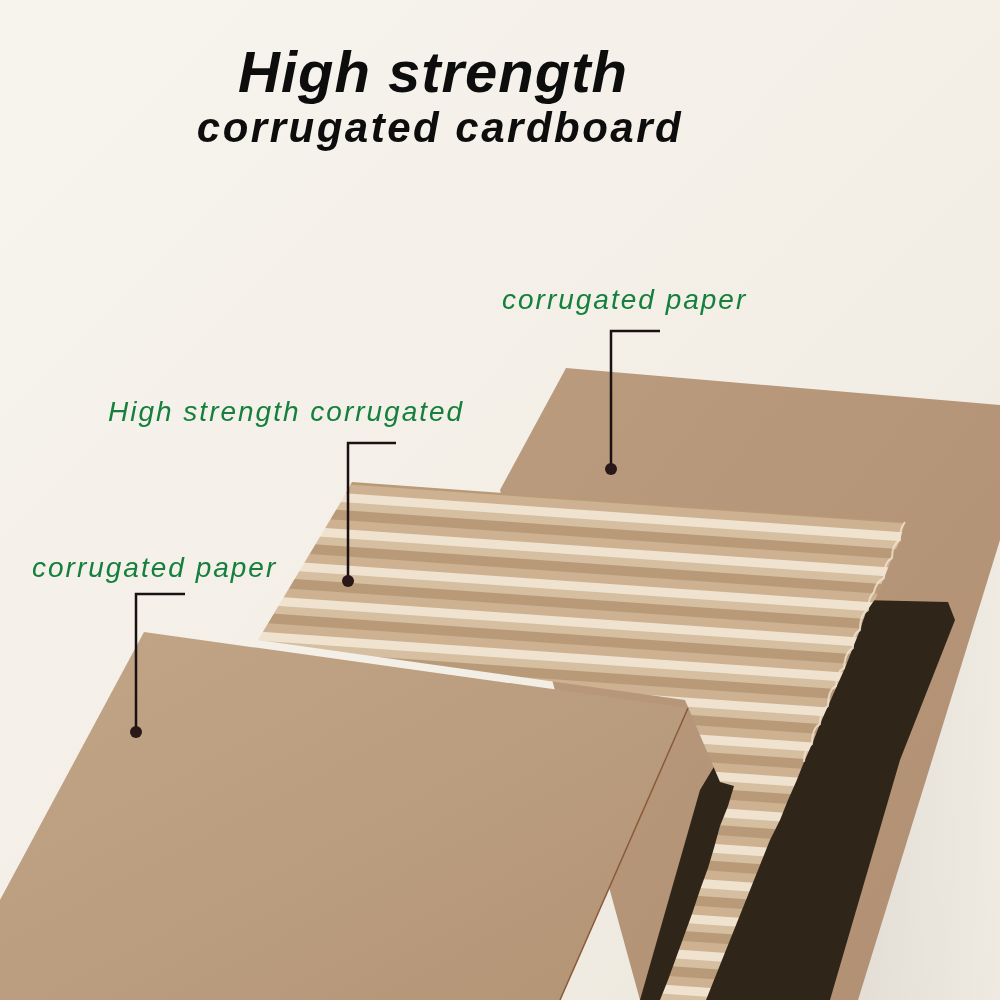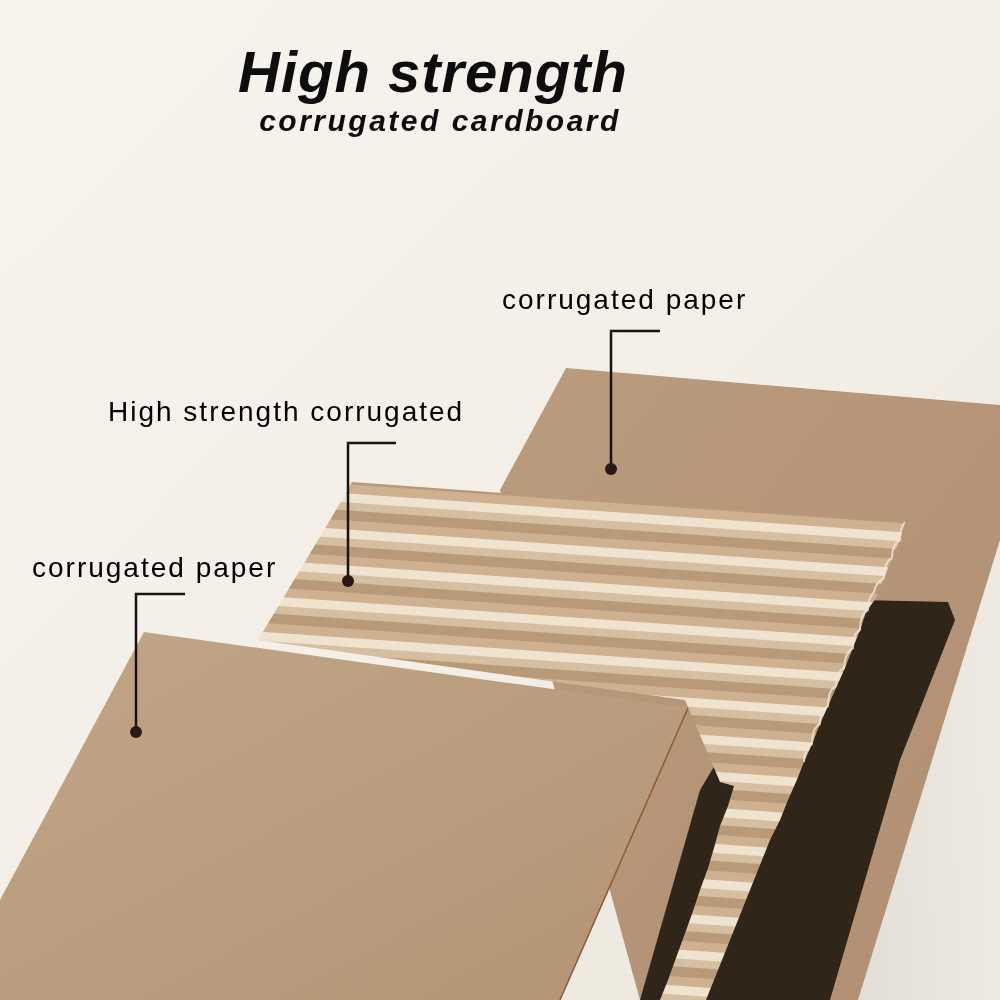--- a/index.html
+++ b/index.html
@@ -9,25 +9,25 @@
       font-family: "Liberation Sans", "DejaVu Sans", sans-serif;
     }
     .scene { position: absolute; inset: 0; width: 851px; height: 1000px; }
     .title-line1 {
       position: absolute; left: 0; width: 866px; top: 38px; text-align: center;
       font-size: 58px; font-weight: bold; font-style: italic; color: #0d0d0d;
       letter-spacing: 1px;
     }
     .title-line2 {
       position: absolute; left: 0; width: 880px; top: 104px; text-align: center;
-      font-size: 30px; font-weight: bold; font-style: italic; color: #0d0d0d;
+      font-size: 42px; font-weight: bold; font-style: italic; color: #0d0d0d;
       letter-spacing: 2.5px;
     }
     .callout {
-      position: absolute; font-size: 28px; color: #000000;
+      position: absolute; font-size: 28px; font-style: italic; color: #15803d;
       letter-spacing: 2px; white-space: nowrap;
     }
     .c1 { left: 502px; top: 284px; }
     .c2 { left: 108px; top: 396px; text-align: right; }
     .c3 { left: 32px;  top: 552px; }
   </style>
 </head>
 <body>
 
 <div class="scene">

